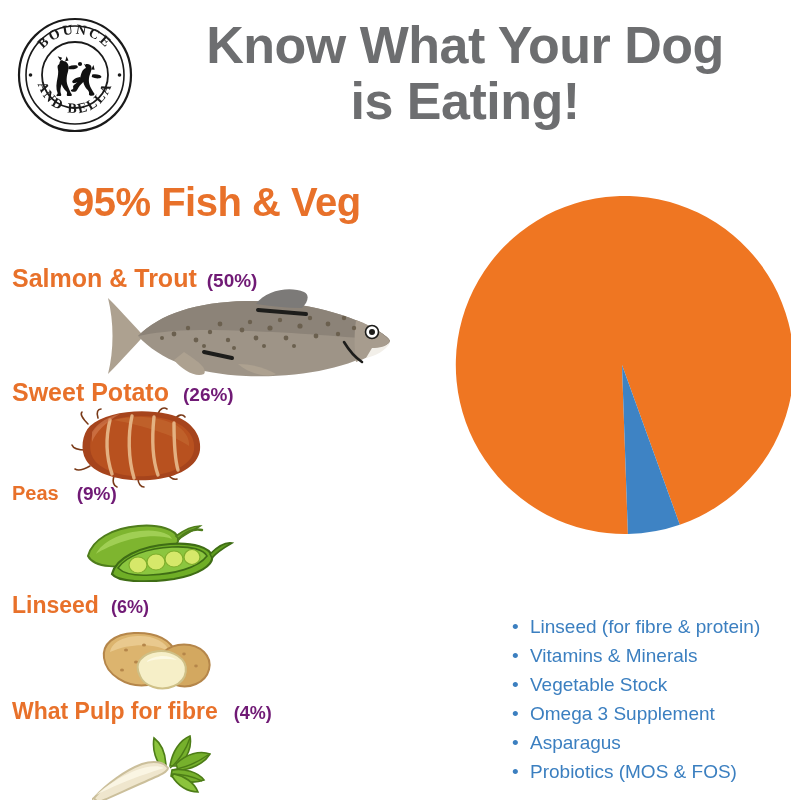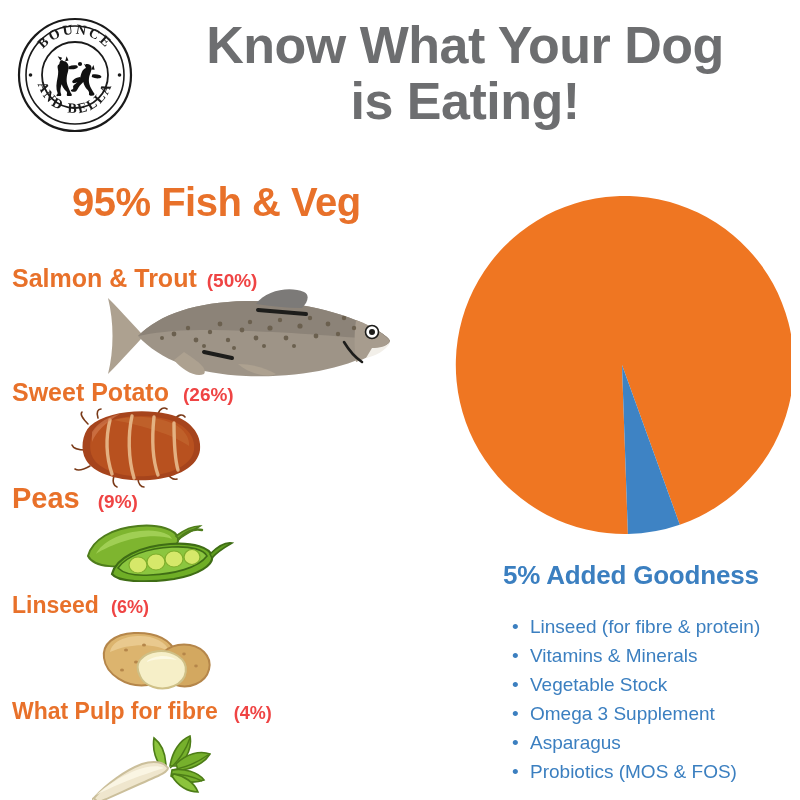--- a/index.html
+++ b/index.html
@@ -50,36 +50,36 @@
   
   .ingredient { position: absolute; left: 0; }
   .ing-label {
     display: inline-block;
     color: #e8712a;
     font-weight: bold;
     vertical-align: baseline;
   }
   .ing-pct {
     display: inline-block;
-    color: #ef4444;
+    color: #701a75;
     font-weight: bold;
     vertical-align: baseline;
   }
   .ing-head { white-space: nowrap; }
 
   #ing-0 { top: 264px; left: 12px; }
   #ing-0 .ing-label { font-size: 25px; }
   #ing-0 .ing-pct { font-size: 19px; margin-left: 10px; }
 
   #ing-1 { top: 378px; left: 12px; }
   #ing-1 .ing-label { font-size: 25px; }
   #ing-1 .ing-pct { font-size: 19px; margin-left: 14px; text-align: right; }
 
   #ing-2 { top: 482px; left: 12px; }
-  #ing-2 .ing-label { font-size: 29px; }
+  #ing-2 .ing-label { font-size: 20px; }
   #ing-2 .ing-pct { font-size: 19px; margin-left: 18px; }
 
   #ing-3 { top: 592px; left: 12px; }
   #ing-3 .ing-label { font-size: 23px; }
   #ing-3 .ing-pct { font-size: 18px; margin-left: 12px; }
 
   #ing-4 { top: 698px; left: 12px; }
   #ing-4 .ing-label { font-size: 23px; }
   #ing-4 .ing-pct { font-size: 18px; margin-left: 16px; }
 
@@ -386,21 +386,20 @@
 
   <div class="pie-wrap">
     <svg width="338" height="338" viewBox="0 0 338 338">
 
       <path d="M 169,169 L 174.90,337.90 A 169,169 0 1 1 226.80,328.73 Z" fill="#ef7622"></path>
 
       <path d="M 169,169 L 226.80,328.73 A 169,169 0 0 1 174.90,337.90 Z" fill="#3e83c4"></path>
     </svg>
   </div>
 
-  <div class="goodness-heading">5% Added Goodness</div>
 
   <ul class="goodness-list">
     <li>
       <span class="bullet">•</span>
       <span>Linseed (for fibre &amp; protein)</span>
     </li>
     <li>
       <span class="bullet">•</span>
       <span>Vitamins &amp; Minerals</span>
     </li>

